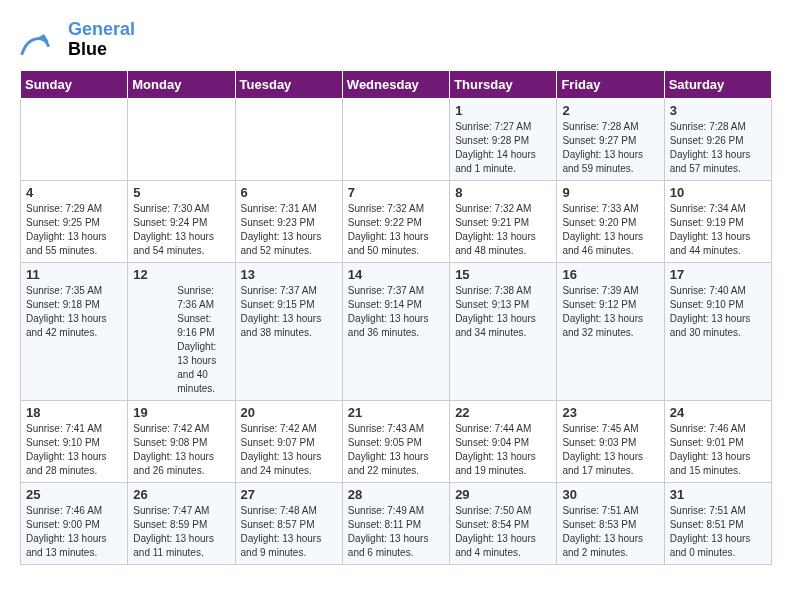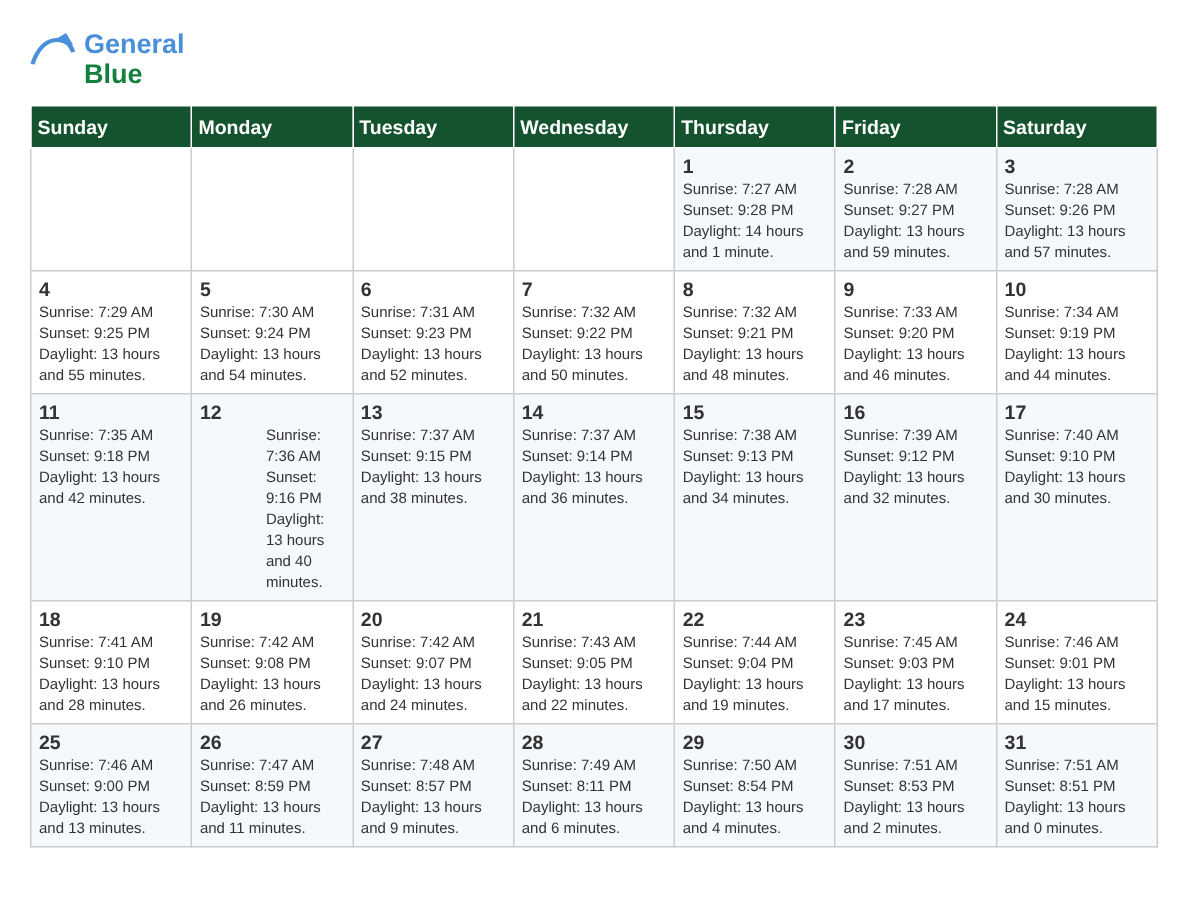--- a/index.html
+++ b/index.html
@@ -11,22 +11,22 @@
       padding: 20px;
     }
     .header {
       display: flex;
       justify-content: space-between;
       align-items: flex-start;
       margin-bottom: 10px;
     }
     .logo {
       display: flex;
-      align-items: flex-start;
-      gap: 4px;
+      align-items: flex-end;
+      gap: 16px;
     }
     .logo-text {
       font-size: 18px;
       font-weight: bold;
       color: #333;
       line-height: 1.1;
     }
     .logo-text span {
       color: #4a90d9;
     }
@@ -45,21 +45,21 @@
     .location {
       font-size: 16px;
       color: #555;
     }
     table {
       width: 100%;
       border-collapse: collapse;
       table-layout: fixed;
     }
     thead tr th {
-      background-color: #14532d;
+      background-color: #701a75;
       color: #fff;
       font-size: 13px;
       font-weight: bold;
       padding: 6px 4px;
       text-align: left;
       border: 1px solid #fff;
     }
     tbody tr td {
       vertical-align: top;
       border: 1px solid #ccc;
@@ -95,21 +95,21 @@
 <body>
 
 <div class="header">
   <div class="logo">
     <svg class="logo-icon" viewBox="0 0 40 34" xmlns="http://www.w3.org/2000/svg">
       <path d="M2 28 Q8 10 20 8 Q32 6 36 18" stroke="#4a90d9" stroke-width="3.5" fill="none"></path>
       <path d="M20 8 L30 2 L36 12" fill="#4a90d9"></path>
     </svg>
     <div class="logo-text">
       <div><span>General</span></div>
-      <div style="color:#15803d">Blue</div>
+      <div style="color:#000000">Blue</div>
     </div>
   </div>
   <div class="title-block">
     <div class="month-year"></div>
     <div class="location"></div>
   </div>
 </div>
 
 <table>
   <thead>

